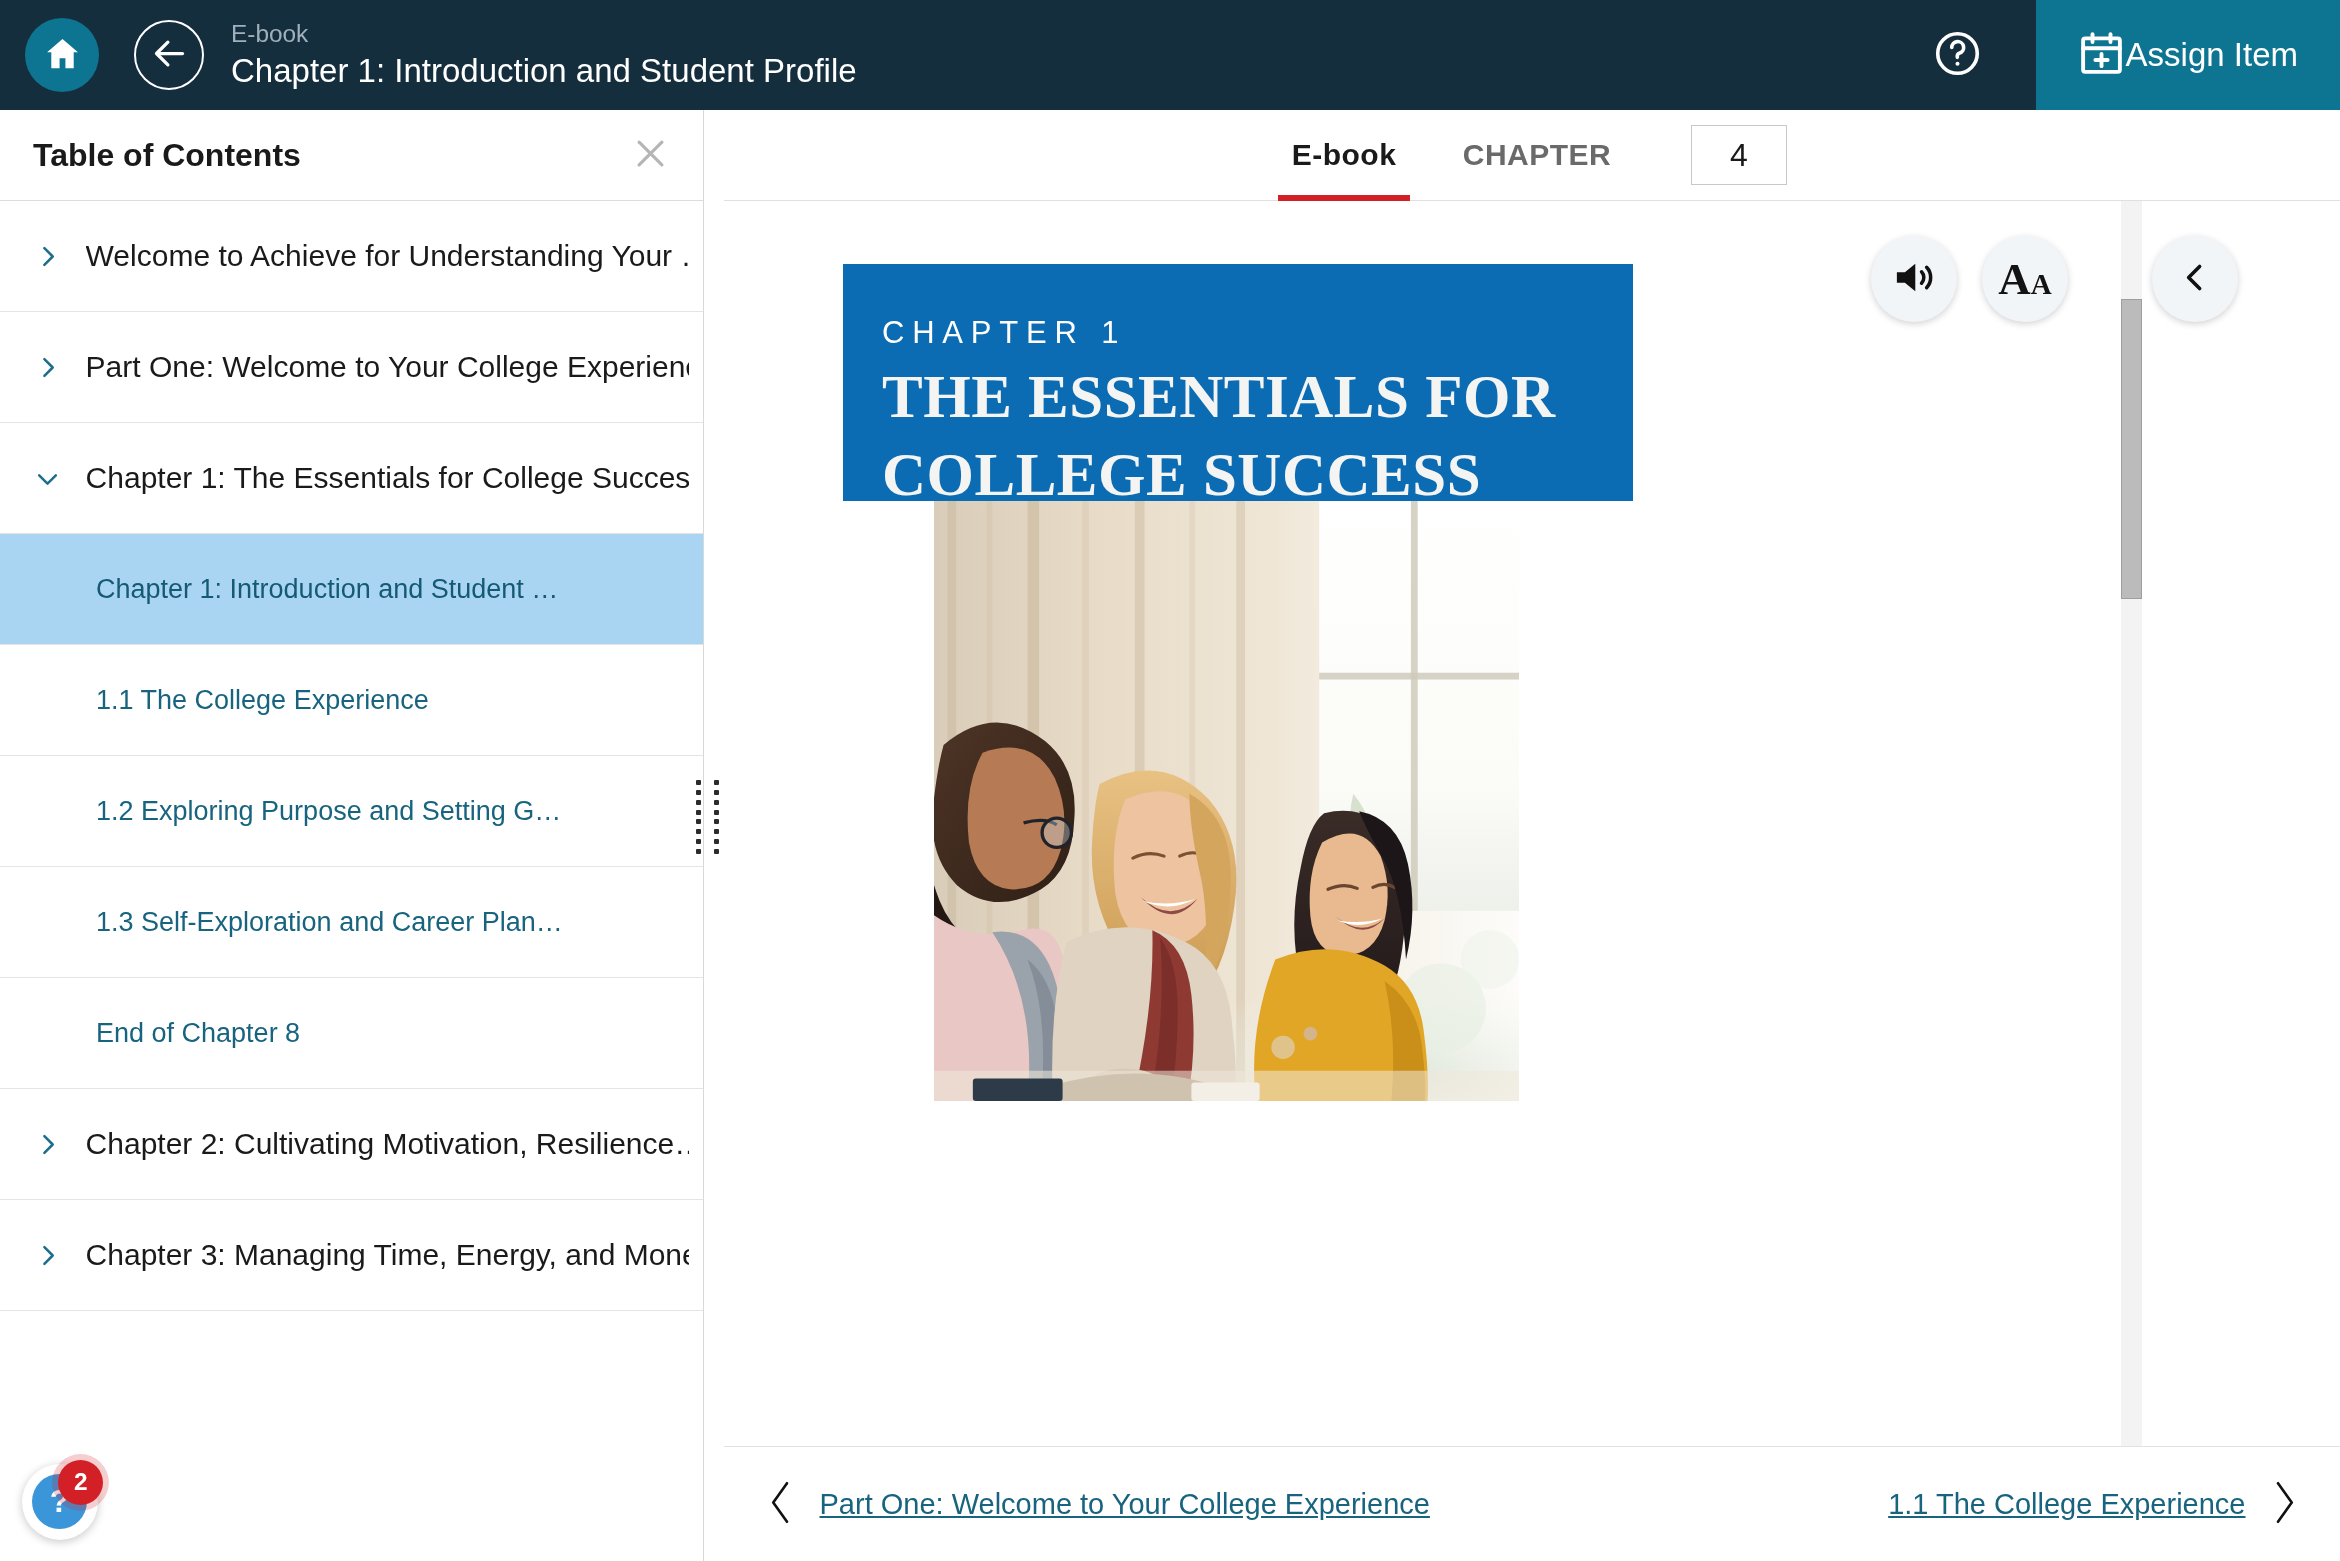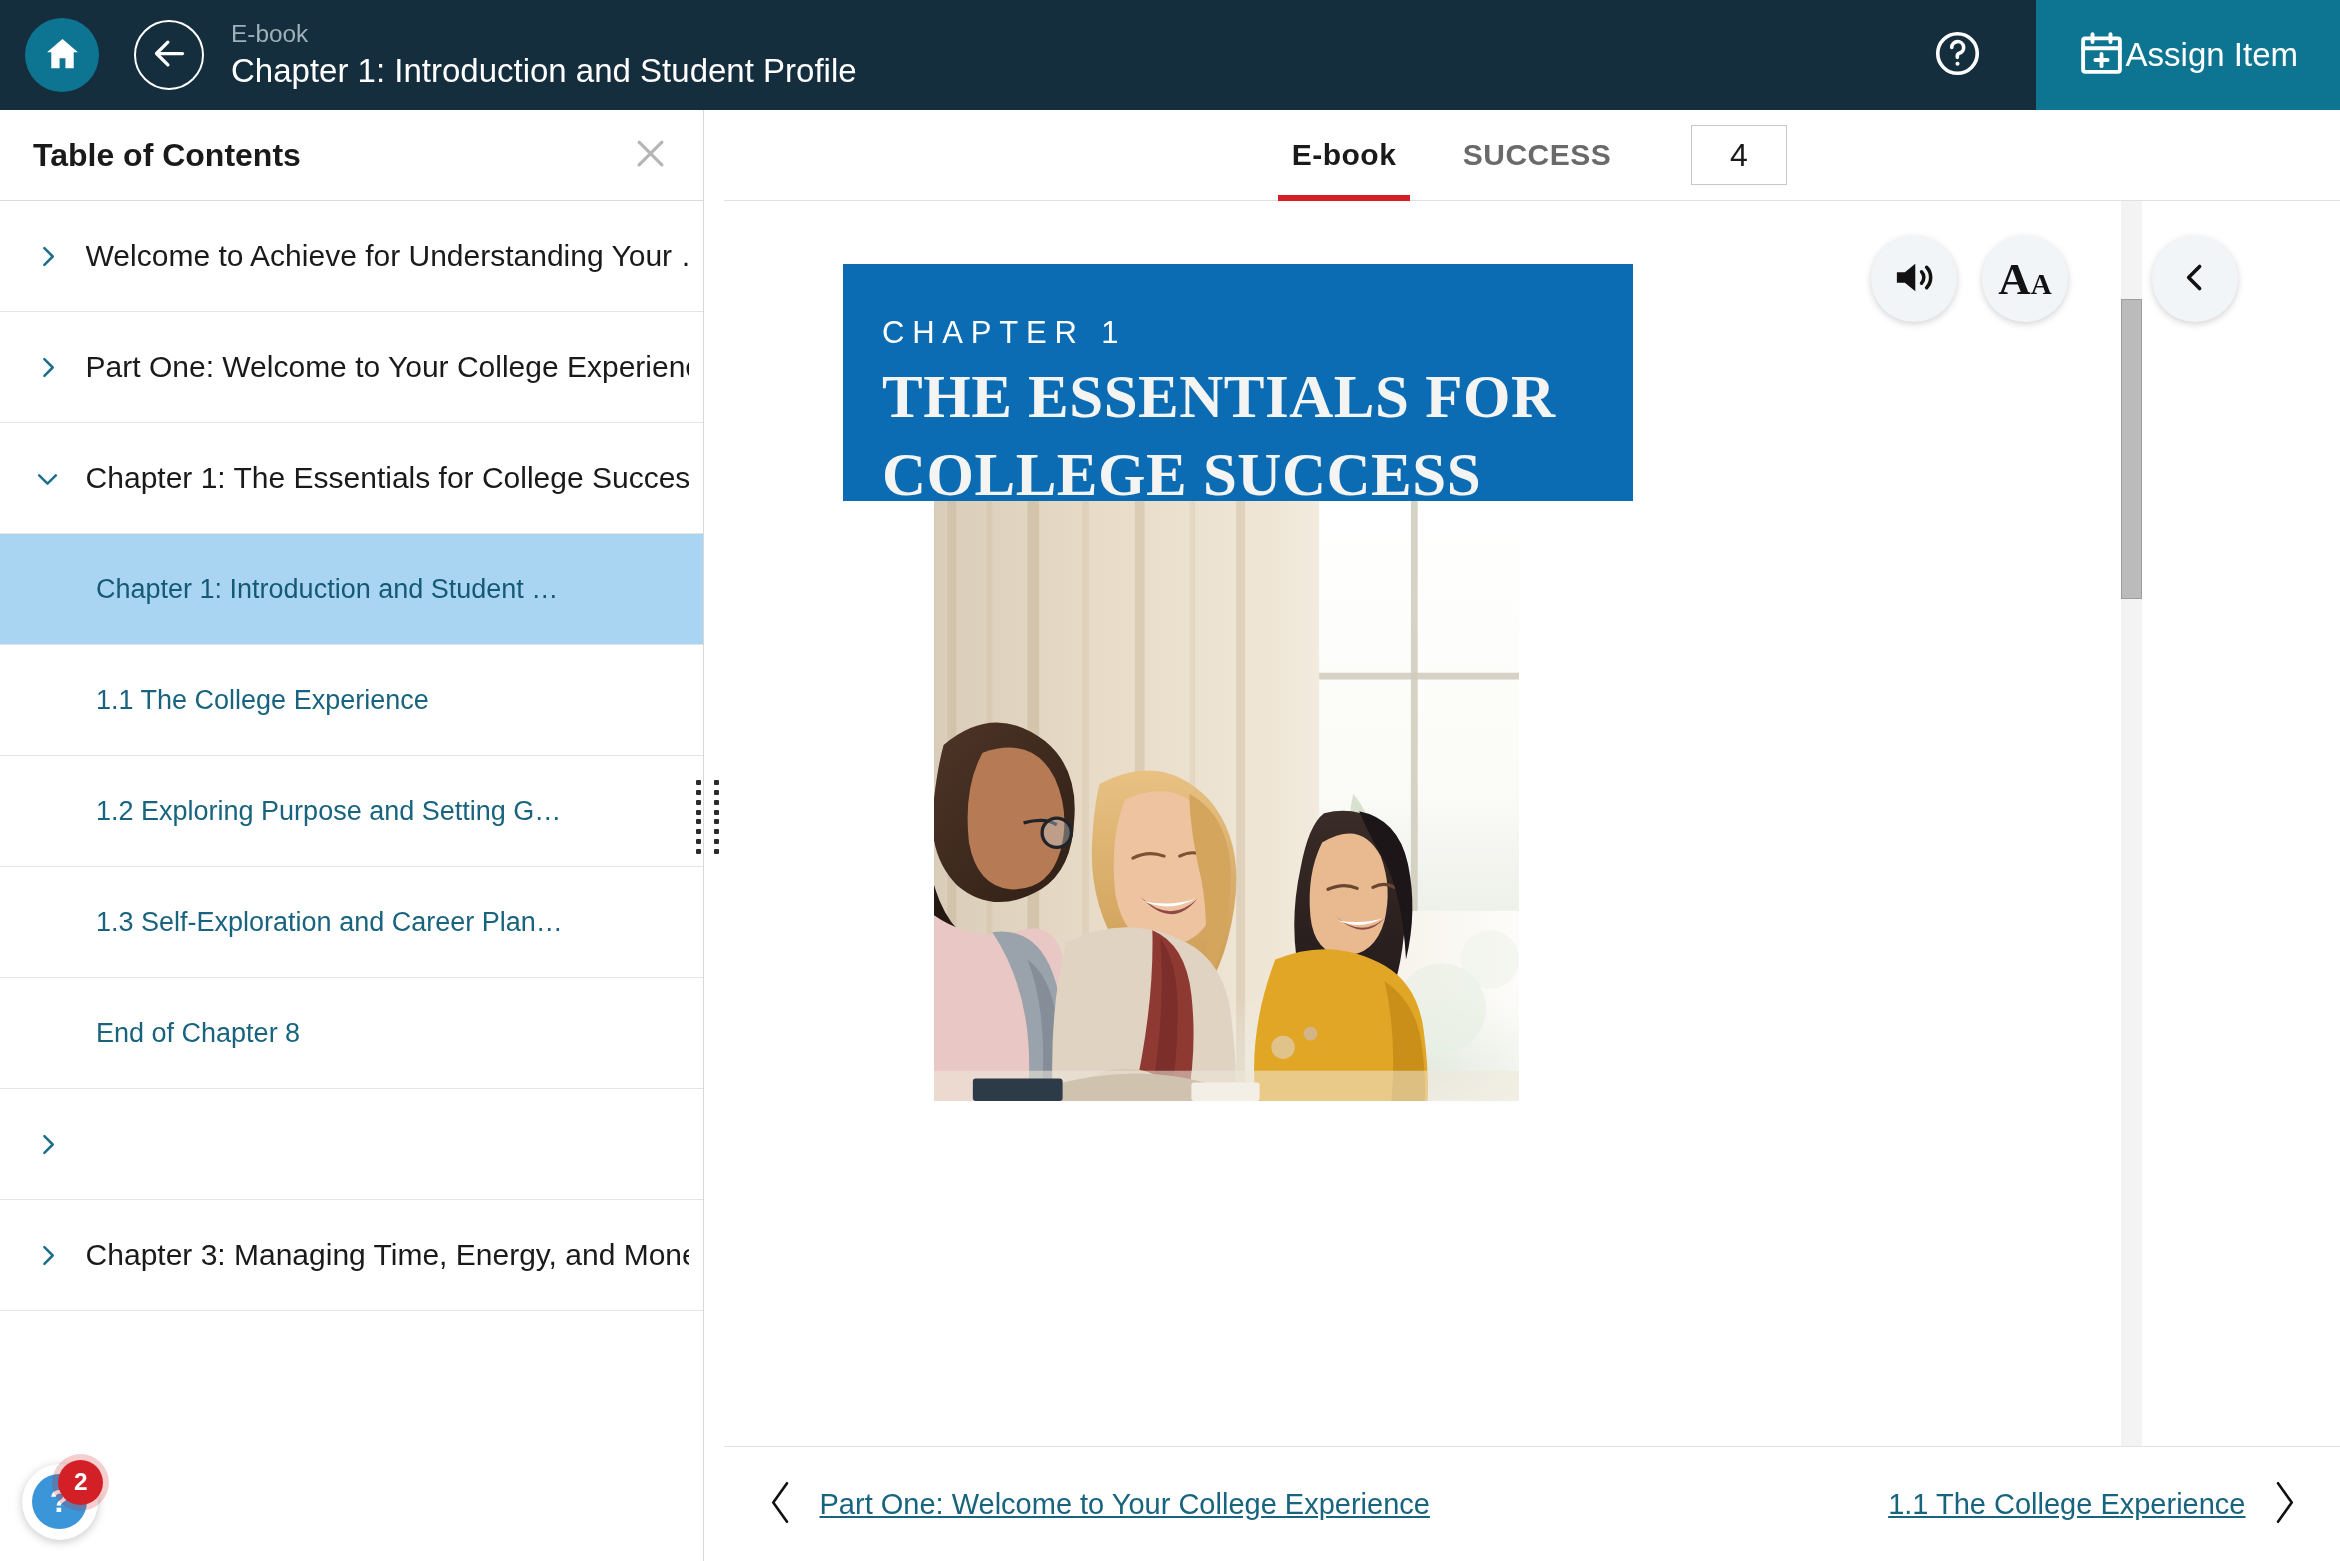--- a/index.html
+++ b/index.html
@@ -309,20 +309,21 @@
       <div class="toc-item sub">
         <span class="lbl-sub">End of Chapter 8</span>
       </div>
 
       <div class="toc-item top">
         <span class="chev">
           <svg width="25" height="25" viewBox="0 0 24 24" fill="none" stroke="#1b6f8c" stroke-width="2.4" stroke-linecap="round" stroke-linejoin="round">
             <polyline points="9,4 17,12 9,20"></polyline>
           </svg>
         </span>
+        <span class="lbl-top">Chapter 2: Cultivating Motivation, Resilience…</span>
       </div>
 
       <div class="toc-item top">
         <span class="chev">
           <svg width="25" height="25" viewBox="0 0 24 24" fill="none" stroke="#1b6f8c" stroke-width="2.4" stroke-linecap="round" stroke-linejoin="round">
             <polyline points="9,4 17,12 9,20"></polyline>
           </svg>
         </span>
         <span class="lbl-top">Chapter 3: Managing Time, Energy, and Money</span>
       </div>
@@ -354,21 +355,21 @@
       <i></i>
   </div>
 
   <div class="main">
 
     <div class="tabbar">
       <div class="tab active">
         <span>E-book</span>
       </div>
       <div class="tab inactive">
-        <span>SUCCESS</span>
+        <span>CHAPTER</span>
       </div>
       <div class="page-box">
         <span>4</span>
       </div>
     </div>
 
     <div class="reader">
 
       <div class="page-canvas">
 

